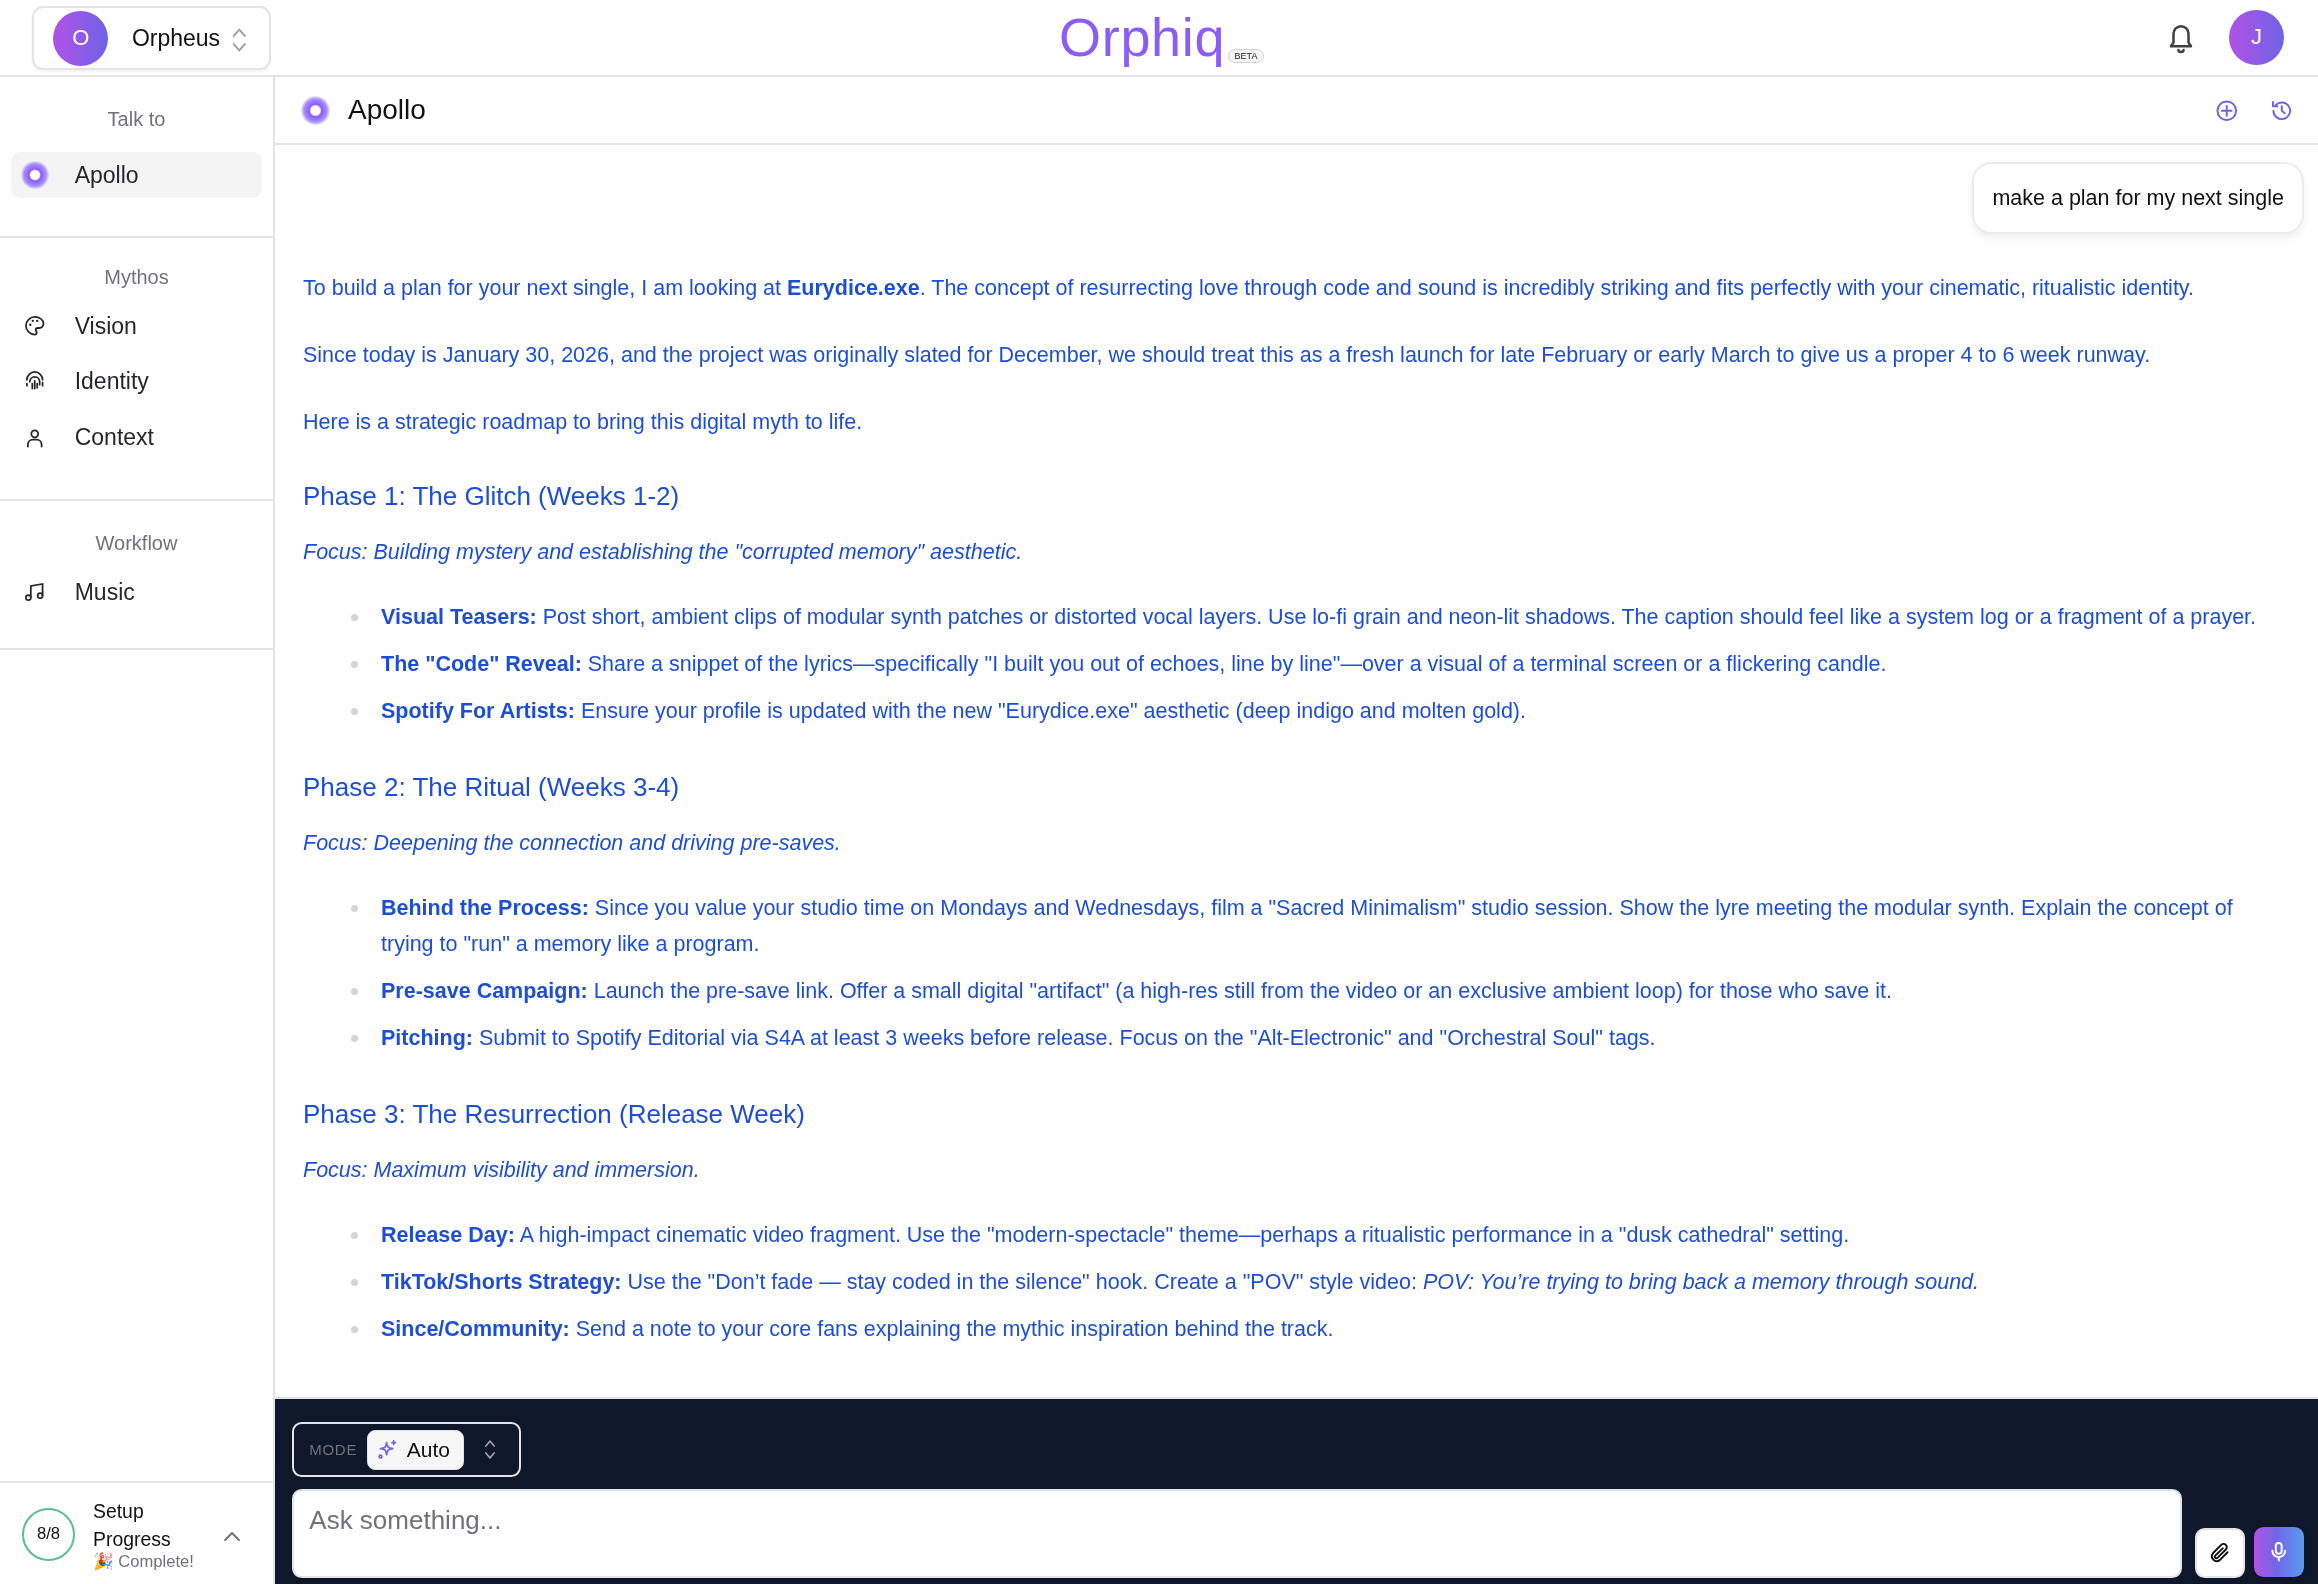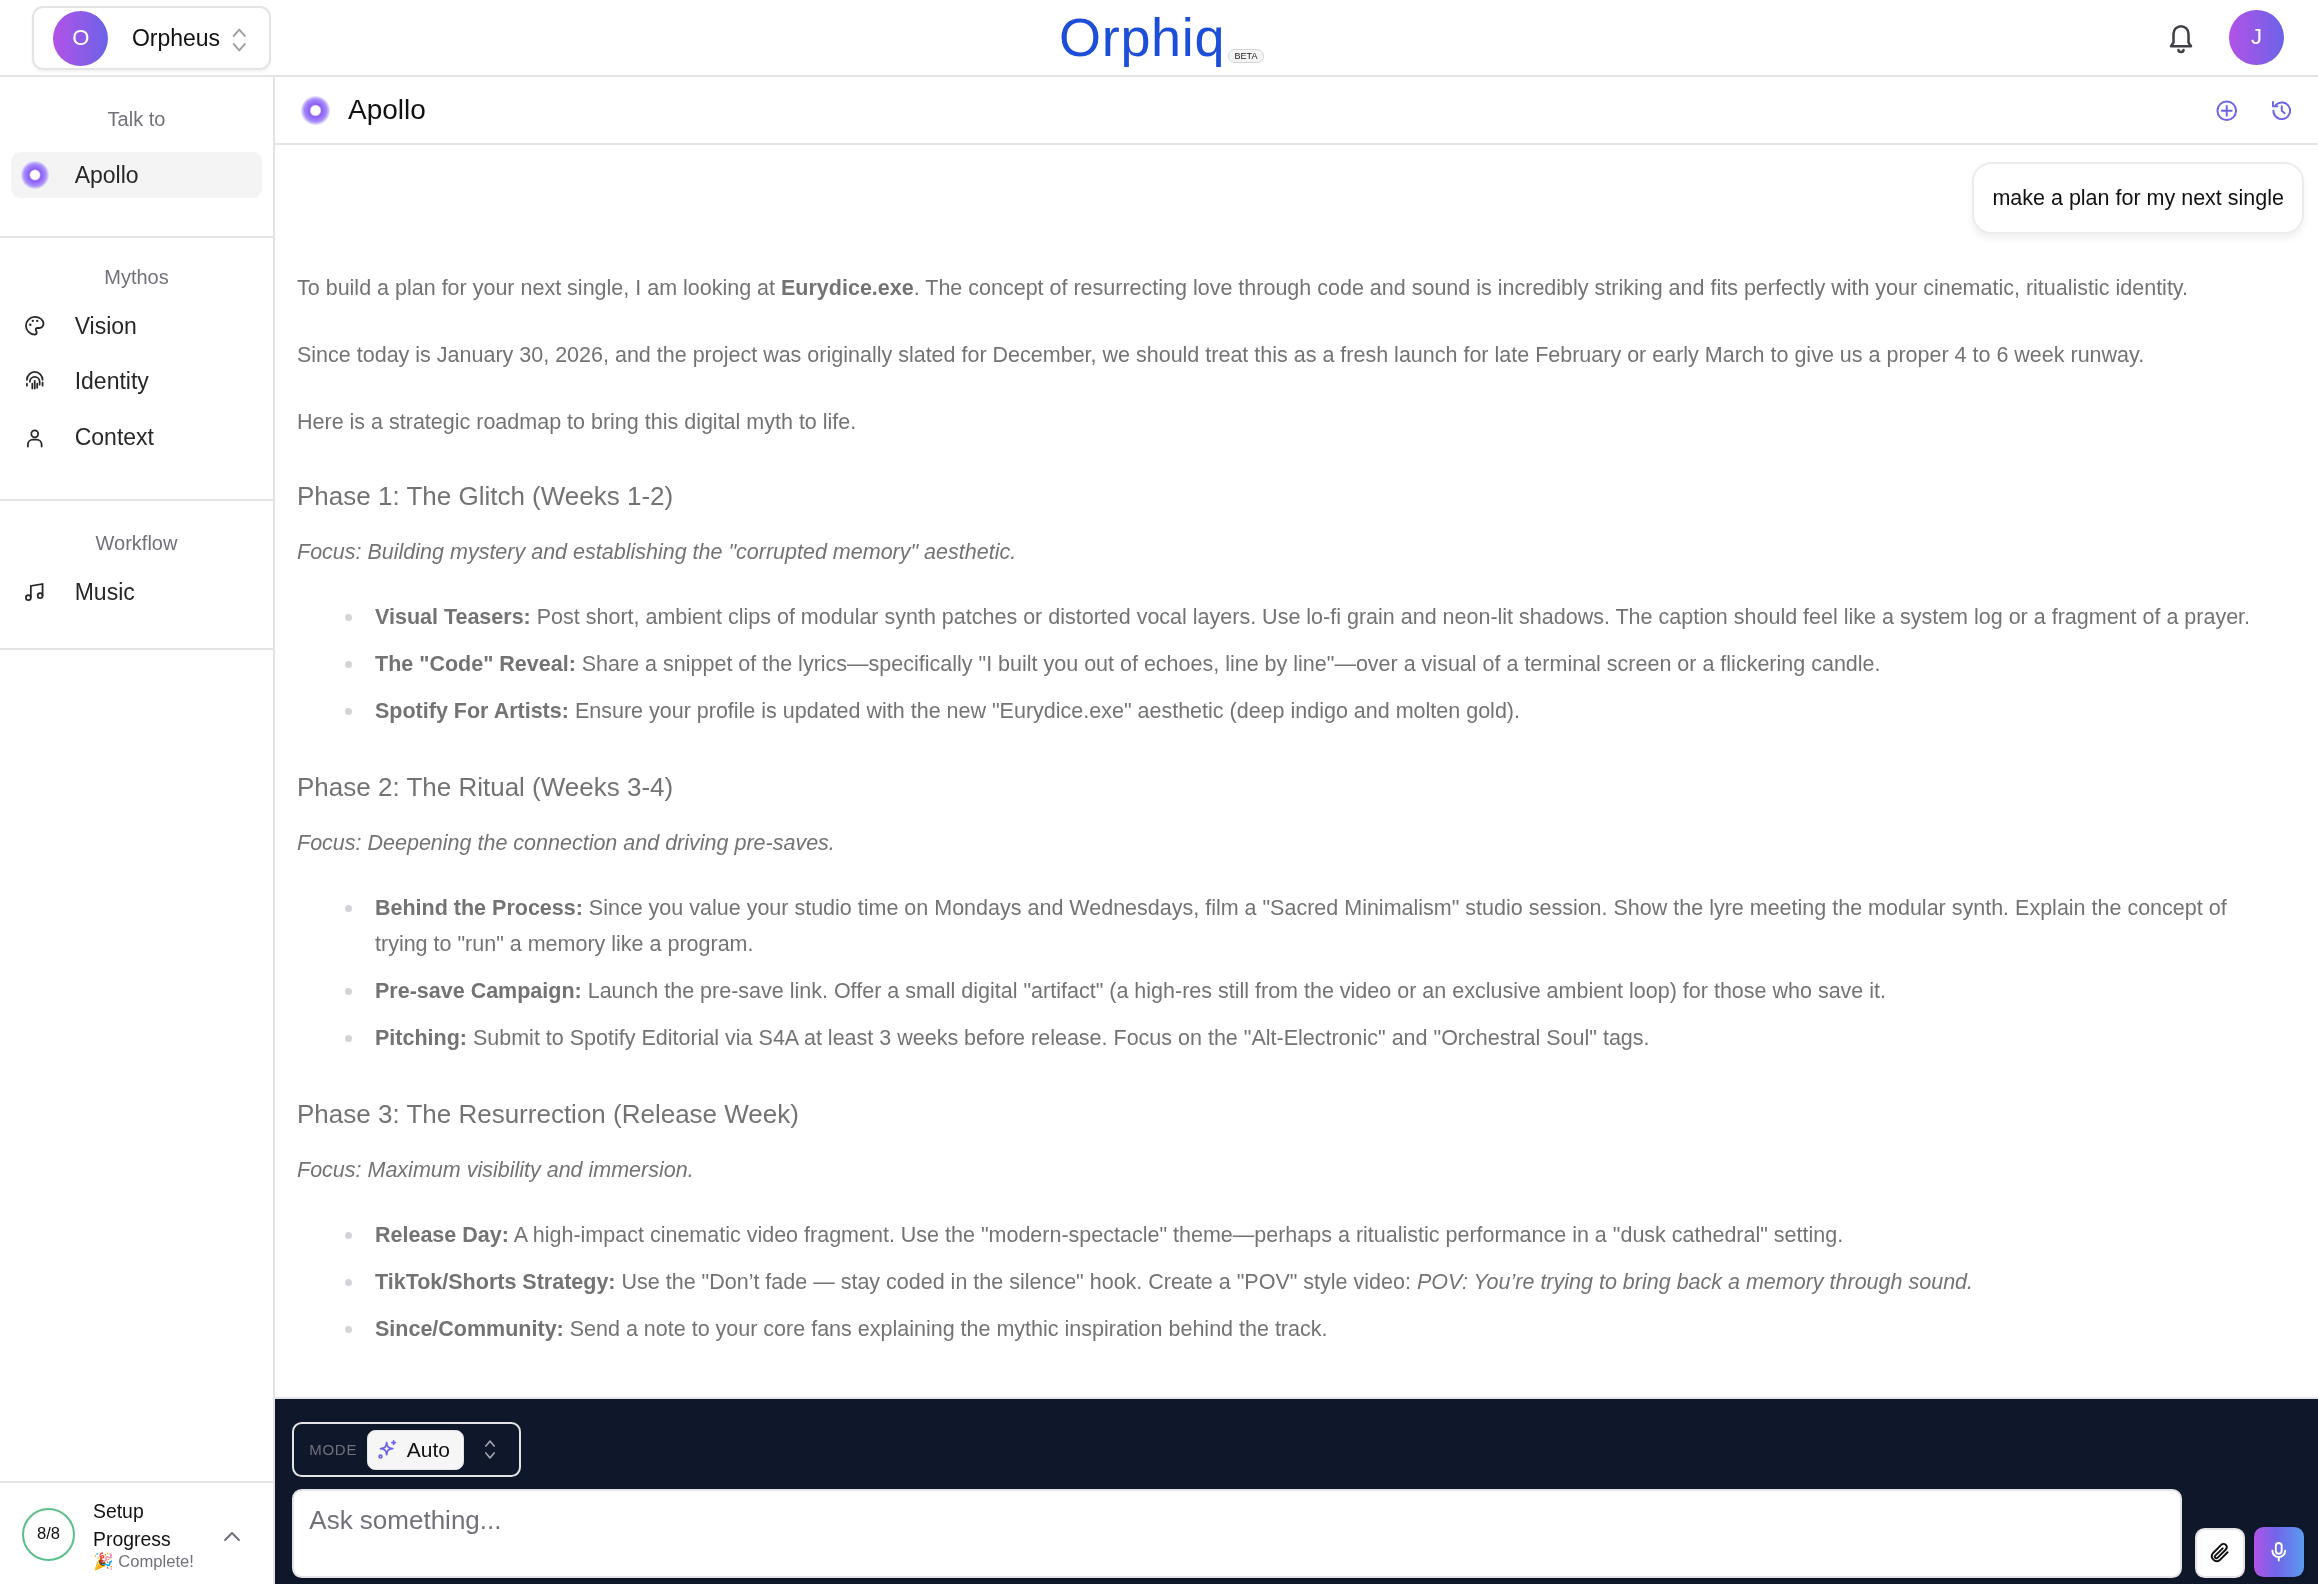--- a/index.html
+++ b/index.html
@@ -6,21 +6,21 @@
   html, body { width: 2319px; height: 1585px; overflow: hidden; background: #ffffff; }
   body { font-family: "Liberation Sans", "DejaVu Sans", sans-serif; color: #18181b; position: relative; }
 
   
   .topbar { position: absolute; left: 0; top: 0; width: 2319px; height: 77px; border-bottom: 2.1px solid #e4e4e7; background: #fff; }
   .ws-switcher { position: absolute; left: 32px; top: 6.2px; width: 239px; height: 64px; border: 2.1px solid #e4e4e7; border-radius: 11px; display: flex; align-items: center; padding-left: 19.4px; box-shadow: 0 1.4px 2.8px rgba(0,0,0,0.05); }
   .ws-avatar { width: 55px; height: 55px; border-radius: 50%; background: linear-gradient(90deg, #b152e6, #6d63e8); color: #fff; font-size: 22px; display: flex; align-items: center; justify-content: center; }
   .ws-name { margin-left: 23.5px; font-size: 23px; color: #111; }
   .ws-chev { position: absolute; right: 21px; top: 18px; width: 16.6px; height: 28px; }
   .brand { position: absolute; left: 1059px; top: 5.5px; display: flex; align-items: flex-end; }
-  .brand-name { font-size: 54px; font-weight: 500; letter-spacing: 0.7px; color: #1d4ed8; line-height: 62px; }
+  .brand-name { font-size: 54px; font-weight: 500; letter-spacing: 0.7px; color: #8b5cf6; line-height: 62px; }
   .brand-beta { font-size: 9px; border: 1.4px solid #d4d4d8; background: #f4f4f5; border-radius: 9.7px; padding: 1.4px 5.5px; margin-left: 2.8px; margin-bottom: 4.2px; color: #222; }
   .bell { position: absolute; left: 2166px; top: 21px; width: 30px; height: 33px; }
   .user-avatar { position: absolute; left: 2229px; top: 9.7px; width: 55px; height: 55px; border-radius: 50%; background: linear-gradient(90deg, #b152e6, #6d63e8); color: #fff; font-size: 22px; display: flex; align-items: center; justify-content: center; }
 
   
   .sidebar { position: absolute; left: 0; top: 77px; width: 275px; height: 1508px; border-right: 2.1px solid #e4e4e7; background: #fff; }
   .side-section { border-bottom: 2.1px solid #e4e4e7; }
   .side-heading { text-align: center; font-size: 20px; color: #71717a; }
   .side-item { display: flex; align-items: center; height: 46px; margin: 0 11px; padding-left: 9.7px; border-radius: 9.7px; font-size: 23px; color: #27272a; }
   .side-item.active { background: #f4f4f5; }
@@ -35,21 +35,21 @@
 
   
   .chat-head { position: absolute; left: 275px; top: 77px; width: 2044px; height: 68px; border-bottom: 2.1px solid #e4e4e7; display: flex; align-items: center; padding-left: 26px; }
   .chat-head .orb { width: 29px; height: 29px; }
   .chat-title { font-size: 28px; font-weight: 500; margin-left: 18px; color: #111; }
   .head-btn { position: absolute; top: 22px; width: 23.5px; height: 23.5px; }
 
   
   .messages { position: absolute; left: 275px; top: 145px; width: 2044px; height: 1251px; overflow: hidden; }
   .user-bubble { position: absolute; right: 15px; top: 17.3px; height: 72px; padding: 0 18px; border: 2.1px solid #ececef; border-radius: 19.4px; box-shadow: 0 4.2px 7px rgba(0,0,0,0.06); display: flex; align-items: center; font-size: 21.5px; color: #111; background: #fff; }
-  .reply { position: absolute; left: 22px; top: 129px; width: 2007px; font-size: 21.5px; color: #737373; }
+  .reply { position: absolute; left: 28px; top: 129px; width: 2007px; font-size: 21.5px; color: #1d4ed8; }
   .reply p { line-height: 28px; margin-bottom: 39px; }
   .reply b { font-weight: 600; }
   .reply h3 { font-size: 26px; font-weight: 500; margin-top: 14px; margin-bottom: 25px; line-height: 33px; }
   .reply .focus { font-style: italic; margin-bottom: 33px; }
   .reply ul { list-style: none; margin-left: 0; margin-bottom: 42px; }
   .reply li { position: relative; padding-left: 78px; line-height: 36px; margin-bottom: 11px; padding-right: 28px; }
   .reply li::before { content: ""; position: absolute; left: 48px; top: 15px; width: 7px; height: 7px; border-radius: 50%; background: #d4d4d8; }
   .reply li em { font-style: italic; }
 
   

